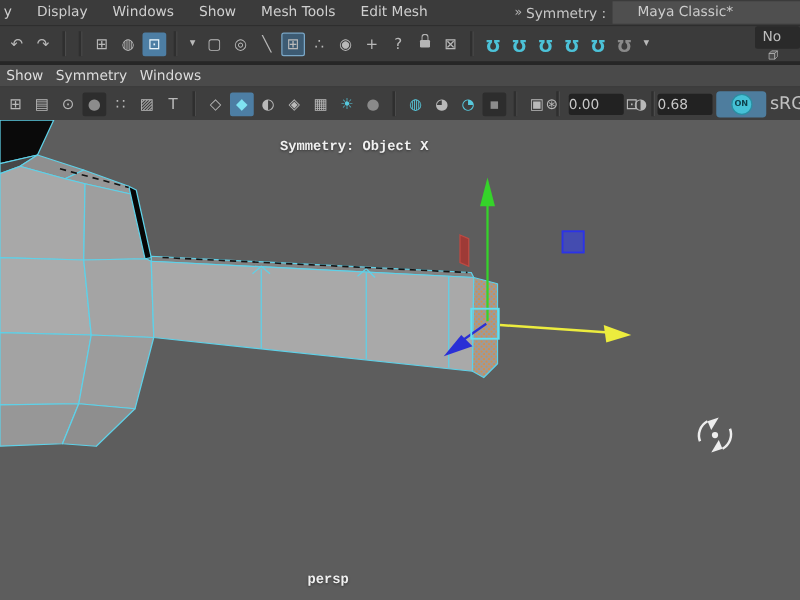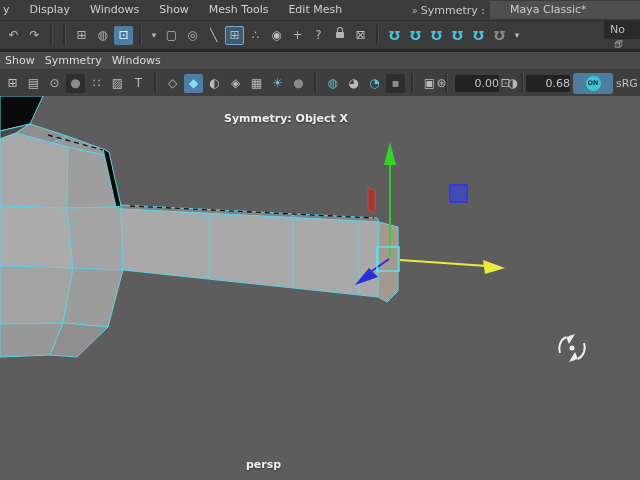--- a/index.html
+++ b/index.html
@@ -38,31 +38,31 @@
   
   .gap{position:absolute;top:49px;left:0;right:0;height:3px;background:#262626;}
   .panelmenu{position:absolute;top:52px;left:0;right:0;height:17px;background:#4a4a4a;
              border-bottom:1px solid #383838;display:flex;align-items:center;color:#dcdcdc;font-size:11px;}
   .panelmenu .menu-item{padding:0 5px;line-height:17px;}
   
   .paneltoolbar{position:absolute;top:70px;left:0;right:0;height:26px;background:#3e3e3e;
                 display:flex;align-items:center;padding-left:2px;overflow:hidden;}
   .pt-right{position:absolute;right:0;top:70px;height:26px;display:flex;align-items:center;gap:3px;}
   .numfield{background:#222222;color:#c8c8c8;font-size:11px;width:44px;height:17px;line-height:17px;
-            text-align:right;border-radius:2px;cursor:text;}
+            text-align:left;border-radius:2px;cursor:text;}
   .onbtn{width:40px;height:21px;background:#4e7d9e;border-radius:3px;display:flex;align-items:center;
          justify-content:center;cursor:default;}
   .oncircle{width:15px;height:15px;border-radius:50%;background:#45c1d6;border:1px solid #2a8fa3;
             color:#0e3f4a;font-size:6.5px;font-weight:bold;display:flex;align-items:center;justify-content:center;}
-  .cslabel{color:#c0c0c0;font-size:11px;width:24px;overflow:hidden;white-space:nowrap;}
+  .cslabel{color:#c0c0c0;font-size:14px;width:24px;overflow:hidden;white-space:nowrap;}
   
   .viewport{position:absolute;top:96px;left:0;width:640px;height:384px;background:#5d5d5d;overflow:hidden;}
   .viewport svg{position:absolute;top:0;left:0;}
   .vp-label{position:absolute;color:#f0f0f0;font-weight:bold;font-size:11px;
-            text-shadow:0 1px 2px rgba(0,0,0,0.45);white-space:nowrap;}
+            text-shadow:0 1px 2px rgba(0,0,0,0.45);white-space:nowrap;font-family:Liberation Mono, monospace;}
   .symmetry{left:224px;top:16px;}
   .persp{left:246px;top:362px;}
 </style>
 </head>
 <body>
 
 <div id="app">
 
   <div class="menubar">
     <div class="menu-items">

